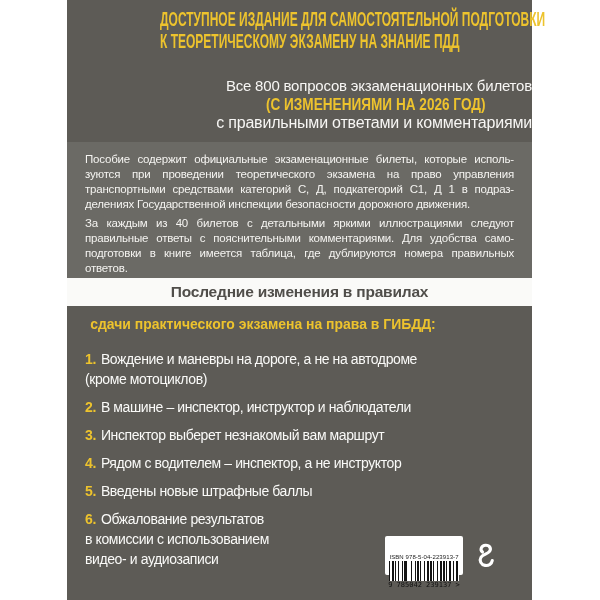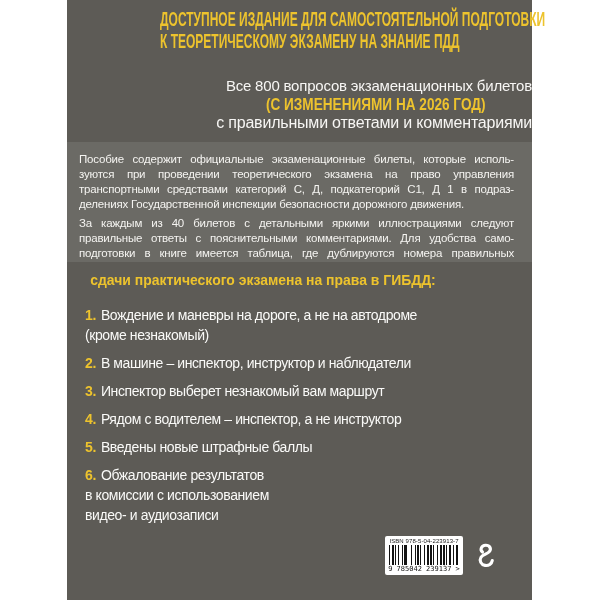--- a/index.html
+++ b/index.html
@@ -13,22 +13,22 @@
   .tagline-inner{transform:scaleX(0.60);transform-origin:50% 50%;white-space:nowrap;}
 
   
   .intro{margin-top:25px;text-align:right;color:#f7f6f4;}
   .intro-l1{font-size:15px;line-height:18px;letter-spacing:-0.2px;}
   .intro-l2{font-size:17px;line-height:19px;font-weight:bold;color:#edc32d;
             transform:scaleX(0.80);transform-origin:50% 50%;white-space:nowrap;}
   .intro-l3{font-size:16px;line-height:18px;letter-spacing:-0.2px;}
 
   
-  .panel{margin-top:10px;height:120px;box-sizing:border-box;background:#6b6a65;
-         padding:10px 18px 0 12px;color:#f5f4f1;font-size:11.5px;overflow:hidden;}
+  .panel{margin-top:10px;height:136px;box-sizing:border-box;background:#6b6a65;
+         padding:10px 18px 0 18px;color:#f5f4f1;font-size:11.5px;overflow:hidden;}
   .para{margin:0 0 4px 0;}
   .pline{line-height:15px;letter-spacing:-0.2px;text-align:justify;text-align-last:justify;
          white-space:nowrap;overflow:hidden;}
   .pline-last{line-height:15px;letter-spacing:-0.2px;text-align:left;white-space:nowrap;}
 
   
   .band{height:28px;background:#fafaf8;text-align:center;line-height:28px;
         font-weight:bold;font-size:15.5px;color:#504e4a;letter-spacing:-0.2px;}
 
   
@@ -37,21 +37,21 @@
   .ysub-inner{transform:scaleX(0.90);transform-origin:50% 50%;white-space:nowrap;display:block;}
 
   
   .list{margin-top:15px;padding-left:18px;padding-right:14px;color:#fafaf8;}
   .item{font-size:14px;line-height:20px;letter-spacing:-0.4px;margin-bottom:8px;}
   .item .num{color:#edc32d;font-weight:bold;margin-right:5px;}
   .item .txt{white-space:pre-line;}
 
   
   .barcode{position:absolute;left:318px;top:536px;width:78px;height:39px;background:#ffffff;
-           border-radius:2px;text-align:center;box-sizing:border-box;padding-top:2px;}
+           border-radius:2px;text-align:center;box-sizing:border-box;padding-top:18px;}
   .isbn{font-size:6px;line-height:6px;color:#222;letter-spacing:0.1px;white-space:nowrap;}
   .bars{height:20px;margin:1px 4px 0 4px;
         background:
           repeating-linear-gradient(90deg,#121212 0 1.4px,#ffffff 1.4px 2.6px,#121212 2.6px 4.8px,
             #ffffff 4.8px 5.8px,#121212 5.8px 6.6px,#ffffff 6.6px 9.1px,#121212 9.1px 10.4px,
             #ffffff 10.4px 12.8px);}
   .digits{font-family:"DejaVu Sans Mono",monospace;font-size:7px;line-height:8px;color:#111;
           white-space:nowrap;}
 
   
@@ -84,29 +84,30 @@
         <div class="pline-last">делениях Государственной инспекции безопасности дорожного движения.</div>
       </div>
       <div class="para">
         <div class="pline">За каждым из 40 билетов с детальными яркими иллюстрациями следуют</div>
         <div class="pline">правильные ответы с пояснительными комментариями. Для удобства само-</div>
         <div class="pline">подготовки в книге имеется таблица, где дублируются номера правильных</div>
         <div class="pline-last">ответов.</div>
       </div>
     </div>
 
+    <div class="band">Последние изменения в правилах</div>
 
     <div class="ysub">
       <span class="ysub-inner">сдачи практического экзамена на права в ГИБДД:</span>
     </div>
 
     <div class="list">
       <div class="item">
         <span class="num">1.</span><span class="txt">Вождение и маневры на дороге, а не на автодроме
-(кроме незнакомый)</span>
+(кроме мотоциклов)</span>
       </div>
       <div class="item">
         <span class="num">2.</span><span class="txt">В машине – инспектор, инструктор и наблюдатели</span>
       </div>
       <div class="item">
         <span class="num">3.</span><span class="txt">Инспектор выберет незнакомый вам маршрут</span>
       </div>
       <div class="item">
         <span class="num">4.</span><span class="txt">Рядом с водителем – инспектор, а не инструктор</span>
       </div>

